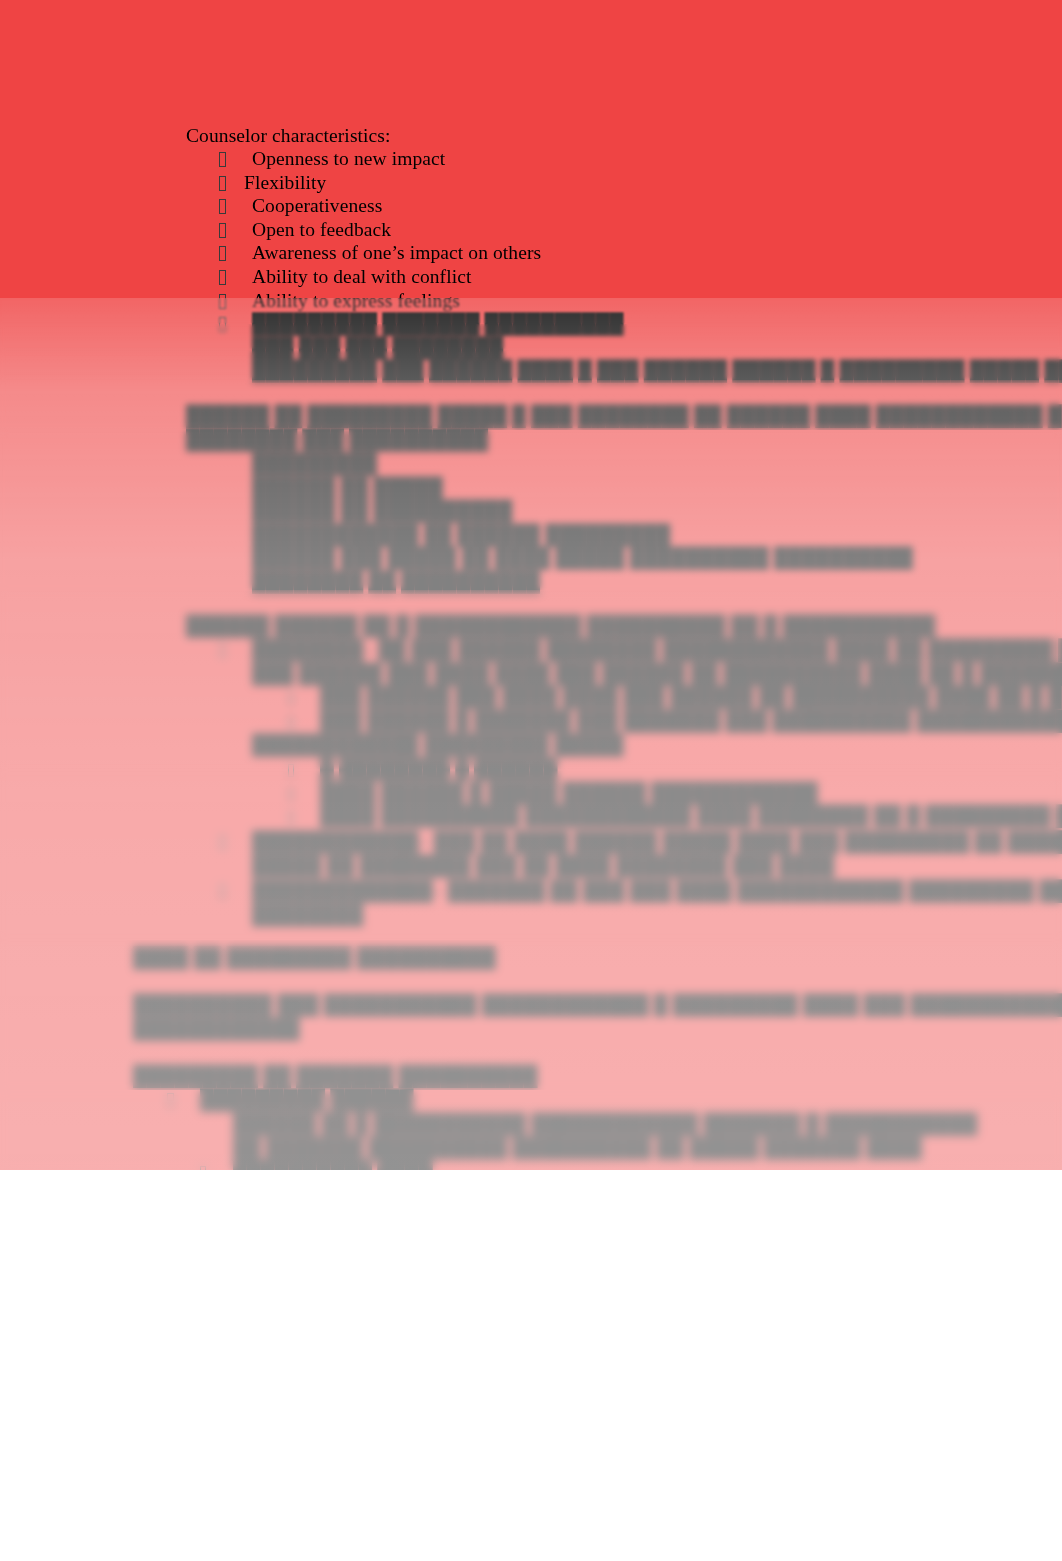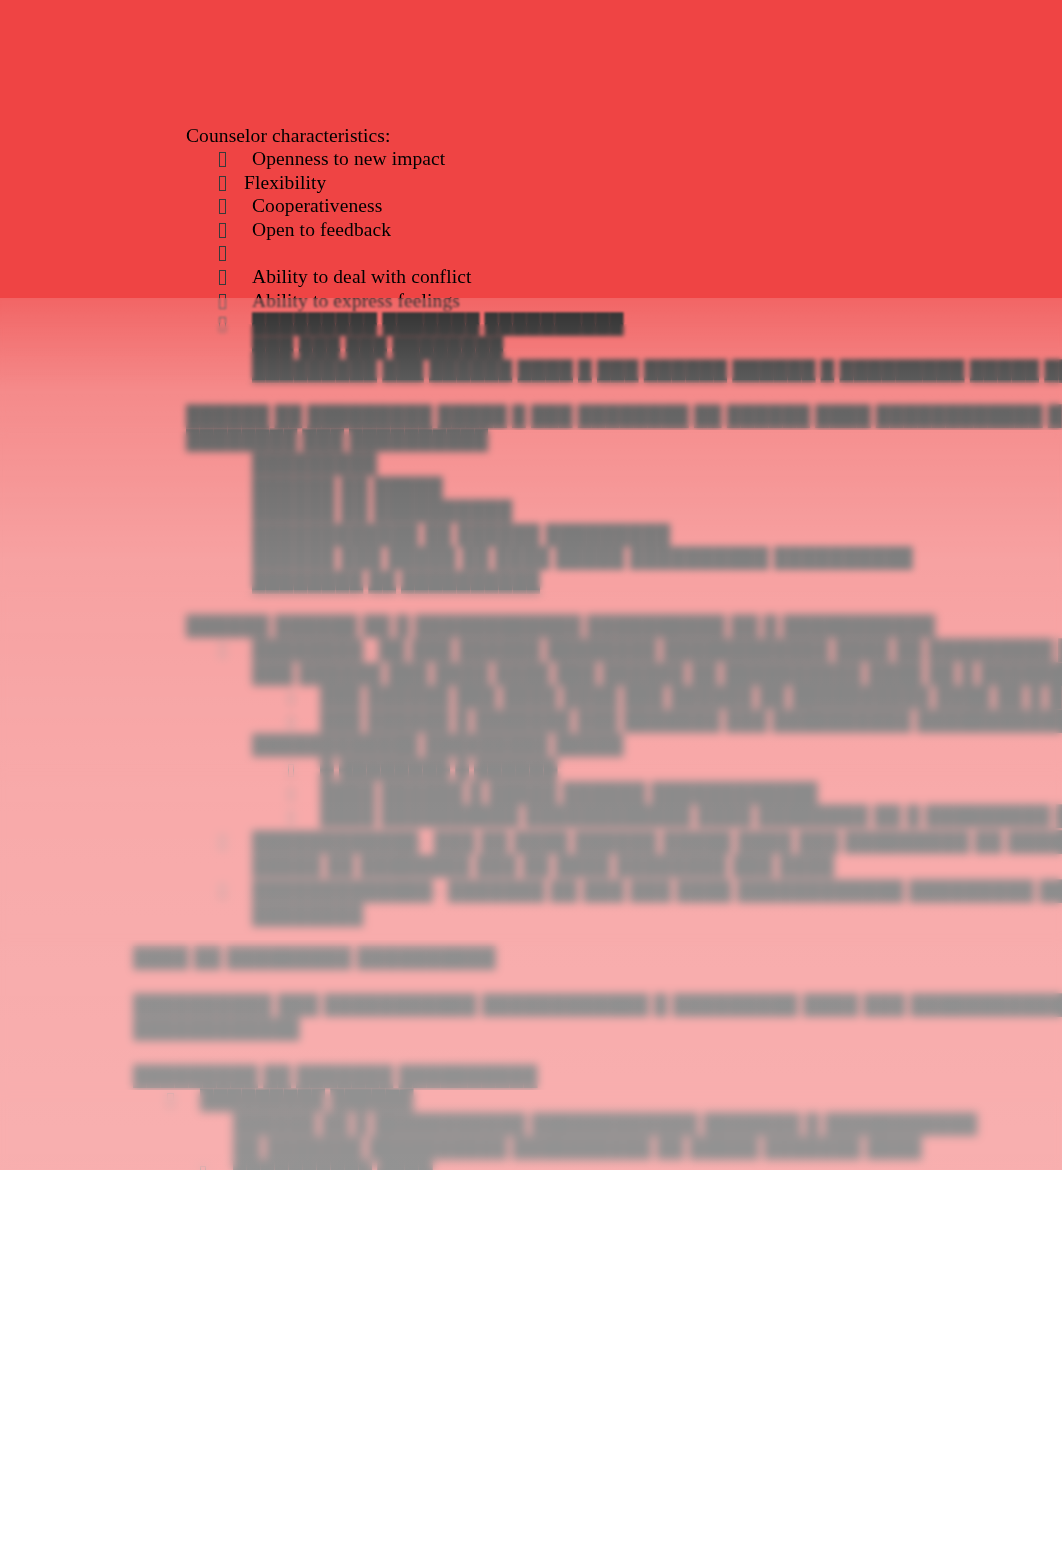--- a/index.html
+++ b/index.html
@@ -71,20 +71,21 @@
   <div class="bullet" style="left:219px; top:170.6px;"><span class="tofu"></span></div>
   <div class="ln" style="left:244px; top:170.6px;">Flexibility</div>
 
   <div class="bullet" style="left:219px; top:194.2px;"><span class="tofu"></span></div>
   <div class="ln" style="left:252px; top:194.2px;">Cooperativeness</div>
 
   <div class="bullet" style="left:219px; top:217.8px;"><span class="tofu"></span></div>
   <div class="ln" style="left:252px; top:217.8px;">Open to feedback</div>
 
   <div class="bullet" style="left:219px; top:241.4px;"><span class="tofu"></span></div>
+  <div class="ln" style="left:252px; top:241.4px;">Awareness of one’s impact on others</div>
 
   <div class="bullet" style="left:219px; top:265px;"><span class="tofu"></span></div>
   <div class="ln" style="left:252px; top:265px;">Ability to deal with conflict</div>
 
   <div class="bullet" style="left:219px; top:288.6px;"><span class="tofu"></span></div>
   <div class="ln" style="left:252px; top:288.6px;">Ability to express feelings</div>
 
   <div class="bullet" style="left:219px; top:312.2px;"><span class="tofu"></span></div>
   <div class="ln" style="left:252px; top:312.2px;">█████████ ███████ ██████████</div>
   <div class="ln" style="left:252px; top:335.8px;">███ ███ ███ ████████</div>

